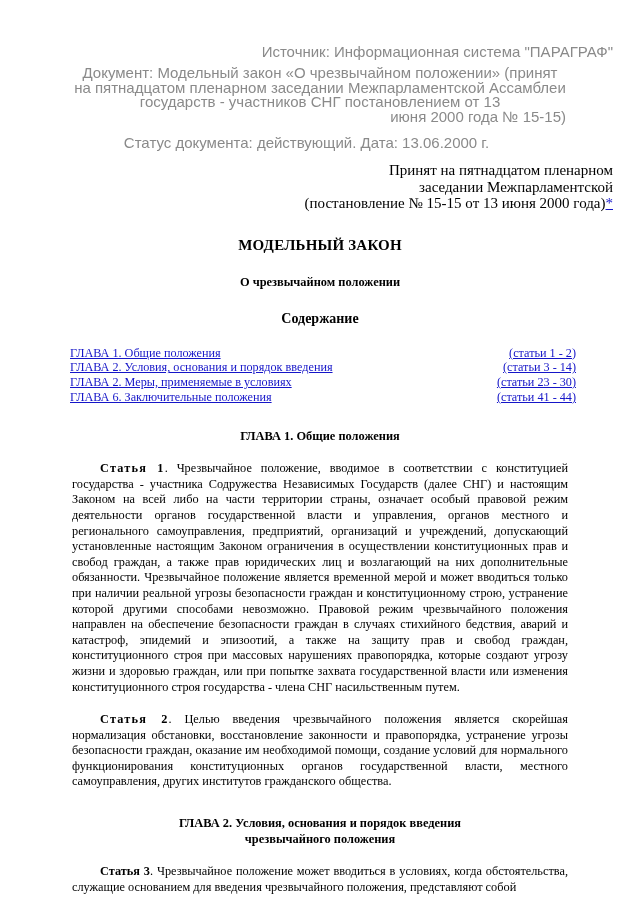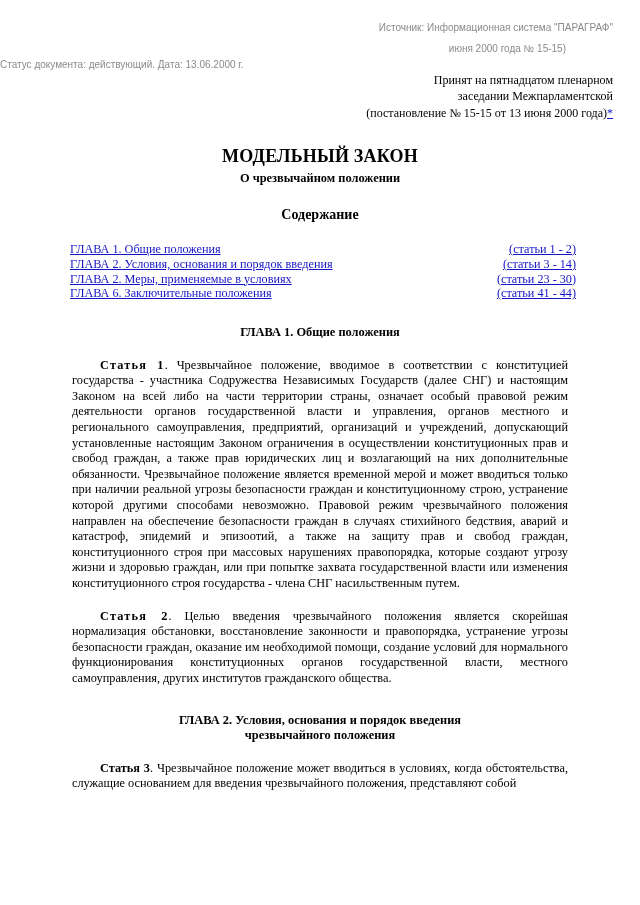--- a/index.html
+++ b/index.html
@@ -22,69 +22,71 @@
     height: 905px;
     box-sizing: border-box;
     padding: 0;
     position: relative;
   }
 
   
   .meta {
     font-family: "Liberation Sans", "DejaVu Sans", sans-serif;
     color: #8a8a8a;
-    font-size: 10px;
+    font-size: 15px;
     line-height: 15px;
-    padding-top: 20px;
+    padding-top: 44px;
   }
   .meta-source {
     text-align: right;
     padding-right: 27px;
   }
   .meta-doc {
     text-align: center;
     margin: 7px auto 0 auto;
     width: 492px;
     line-height: 14.5px;
   }
   .meta-doc .tail {
     display: block;
     text-align: right;
   }
   .meta-status {
-    text-align: left;
+    text-align: center;
     padding-right: 27px;
+    margin-top: 11px;
   }
 
   
   .adoption {
     text-align: right;
     padding-right: 27px;
-    font-size: 12px;
+    margin-top: 12px;
+    font-size: 15px;
     line-height: 16.5px;
   }
   .adoption div { white-space: nowrap; }
   a.ast {
     color: #1515c8;
     text-decoration: underline;
   }
 
   
   .law-title {
     text-align: center;
     font-weight: bold;
-    font-size: 18px;
+    font-size: 15px;
     letter-spacing: 0.2px;
     margin-top: 25px;
   }
   .law-subtitle {
     text-align: center;
     font-weight: bold;
     font-size: 12.4px;
-    margin-top: 4px;
+    margin-top: 21px;
   }
   .contents-title {
     text-align: center;
     font-weight: bold;
     font-size: 14px;
     margin-top: 21px;
   }
 
   
   .toc {
@@ -136,20 +138,21 @@
   }
 </style>
 </head>
 <body>
 
 <div class="page">
 
   <div class="meta">
     <div class="meta-source">Источник: Информационная система "ПАРАГРАФ"</div>
     <div class="meta-doc">
+      <span>Документ: Модельный закон «О чрезвычайном положении» (принят на пятнадцатом пленарном заседании Межпарламентской Ассамблеи государств - участников СНГ постановлением от 13</span>
       <span class="tail">июня 2000 года № 15-15)</span>
     </div>
     <div class="meta-status">Статус документа: действующий. Дата: 13.06.2000 г.</div>
   </div>
 
   <div class="adoption">
     <div>Принят на пятнадцатом пленарном</div>
     <div>заседании Межпарламентской</div>
     <div><span>(постановление № 15-15 от 13 июня 2000 года)</span><a class="ast" href="#">*</a></div>
   </div>

